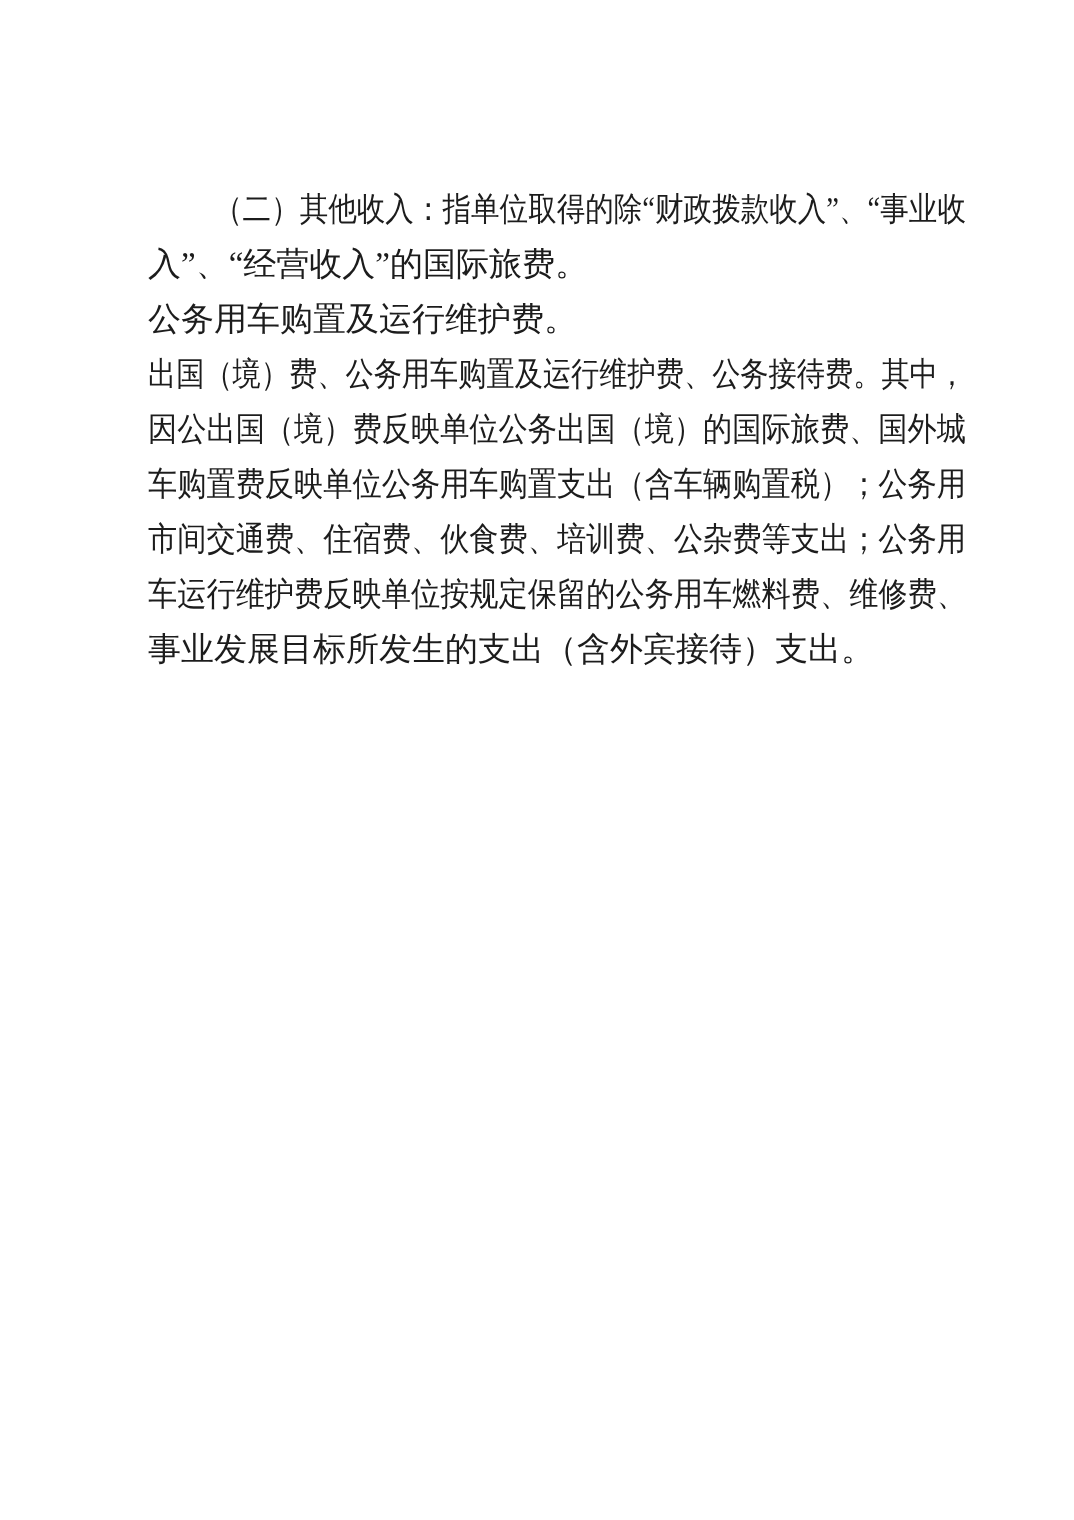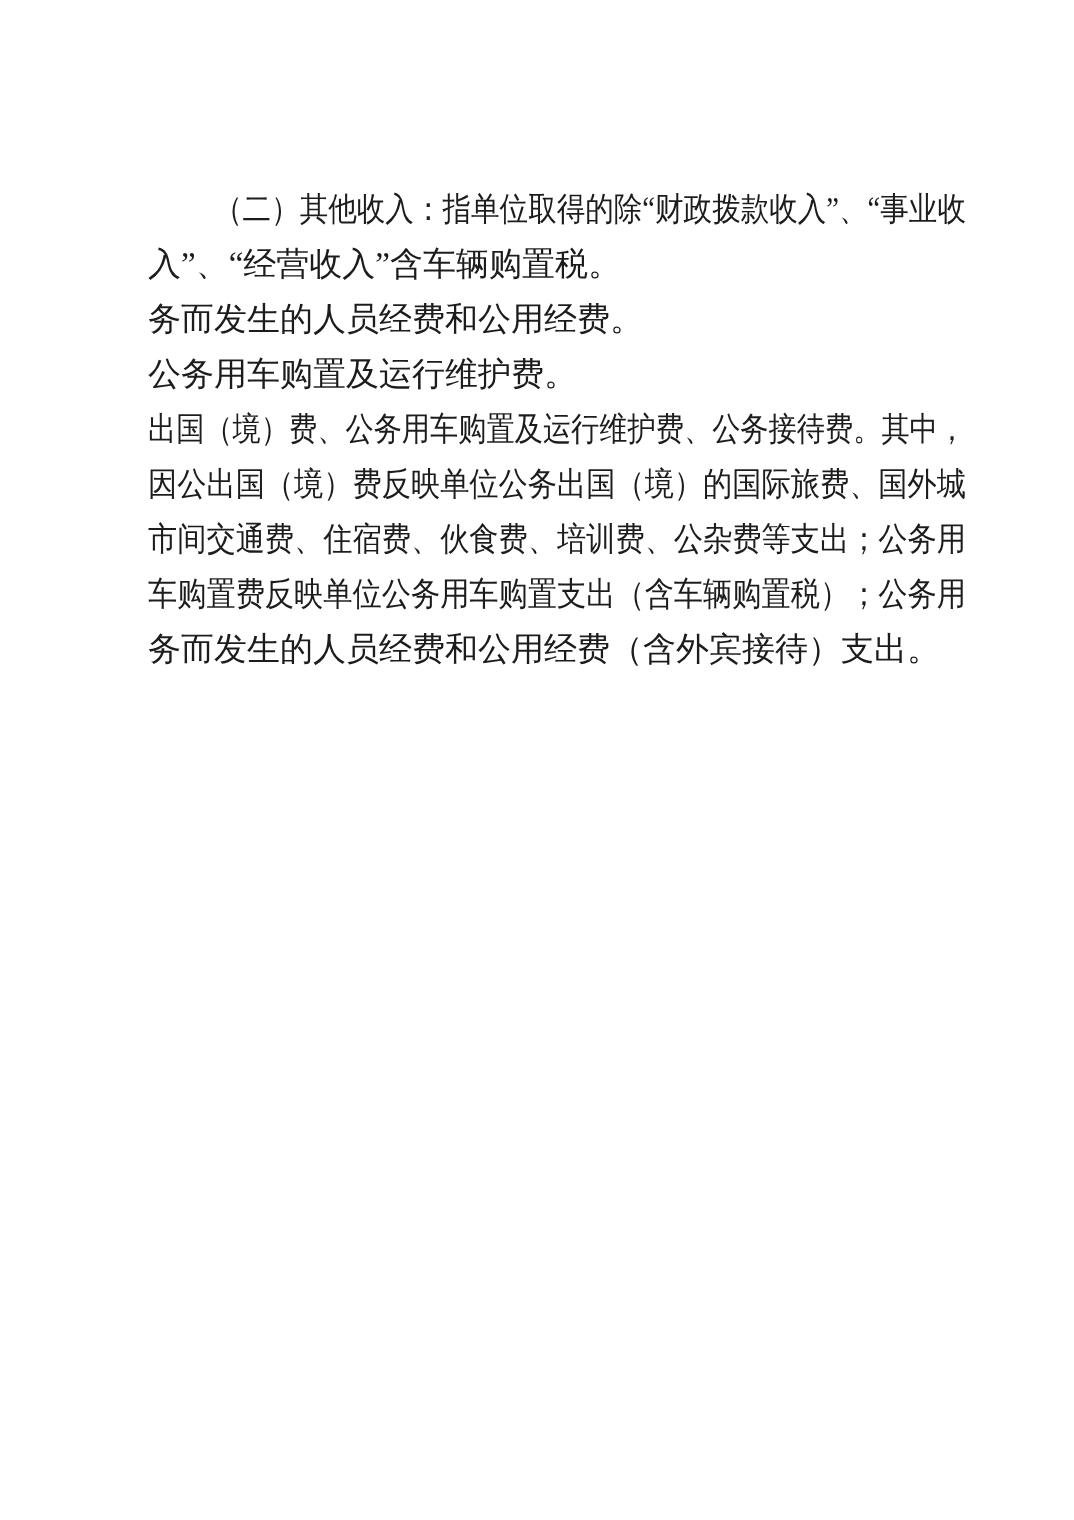--- a/index.html
+++ b/index.html
@@ -43,24 +43,24 @@
     width: 33px;
   }
 </style>
 </head>
 <body>
 
 <div class="page">
   <div class="content">
 
     <div class="line indent fill"><span class="t" style="transform: scaleX(0.865362);">（二）其他收入：指单位取得的除“财政拨款收入”、“事业收</span></div>
-    <div class="line"><span class="t">入”、“经营收入”含车辆购置税。</span></div>
-    <div class="line"><span class="t">务而发生的人员经费和公用经费。</span></div>
+    <div class="line"><span class="t">入”、“经营收入”的国际旅费。</span></div>
     <div class="line"><span class="t">公务用车购置及运行维护费。</span></div>
     <div class="line fill"><span class="t" style="transform: scaleX(0.854754);">出国（境）费、公务用车购置及运行维护费、公务接待费。其中，</span></div>
     <div class="line fill"><span class="t" style="transform: scaleX(0.885281);">因公出国（境）费反映单位公务出国（境）的国际旅费、国外城</span></div>
+    <div class="line fill"><span class="t" style="transform: scaleX(0.885281);">车购置费反映单位公务用车购置支出（含车辆购置税）；公务用</span></div>
     <div class="line fill"><span class="t" style="transform: scaleX(0.885281);">市间交通费、住宿费、伙食费、培训费、公杂费等支出；公务用</span></div>
-    <div class="line fill"><span class="t" style="transform: scaleX(0.885281);">车购置费反映单位公务用车购置支出（含车辆购置税）；公务用</span></div>
-    <div class="line"><span class="t">务而发生的人员经费和公用经费（含外宾接待）支出。</span></div>
+    <div class="line fill"><span class="t" style="transform: scaleX(0.885281);">车运行维护费反映单位按规定保留的公务用车燃料费、维修费、</span></div>
+    <div class="line"><span class="t">事业发展目标所发生的支出（含外宾接待）支出。</span></div>
 
 
   </div>
 </div>
 
 </body></html>

